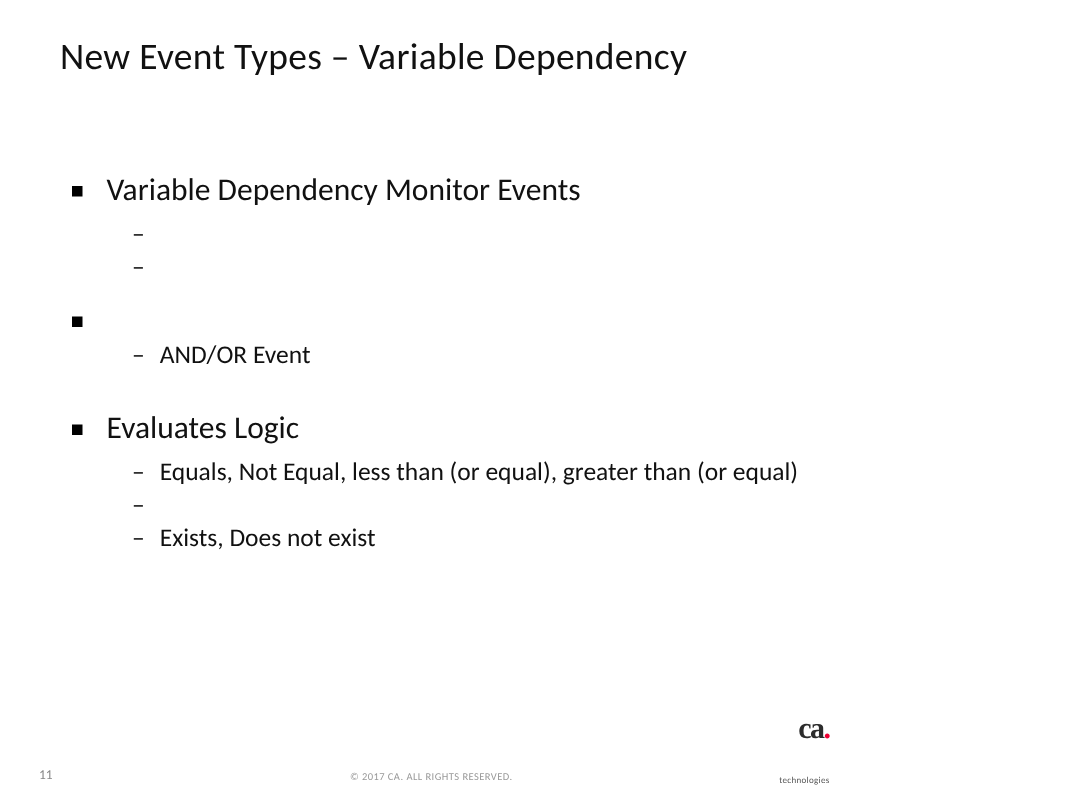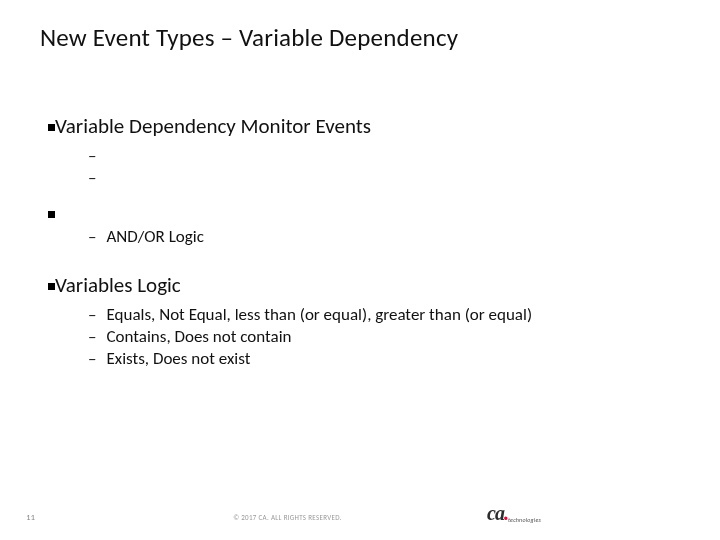--- a/index.html
+++ b/index.html
@@ -1,29 +1,29 @@
 <!DOCTYPE html>
 <html><head>
 <meta charset="utf-8">
 <style>
   * { margin: 0; padding: 0; box-sizing: border-box; }
   html, body { width: 720px; height: 540px; background: #fff; font-family: Calibri, "Segoe UI", Arial, sans-serif; color: #000; }
   .slide { position: relative; width: 575px; height: 540px; padding: 22px 40px 0 40px; }
   .title { font-size: 25px; font-weight: 400; color: #111; letter-spacing: 0.2px; margin-bottom: 60px; }
   .sections { padding-left: 8px; }
   .sec { margin-bottom: 24px; }
-  .sec-head { display: flex; align-items: baseline; gap: 0; font-size: 21px; font-weight: 400; color: #111; margin-bottom: 6px; }
+  .sec-head { display: flex; align-items: baseline; gap: 16px; font-size: 21px; font-weight: 400; color: #111; margin-bottom: 6px; }
   .bullet-sq { display: inline-block; width: 7px; height: 7px; background: #000; flex: 0 0 auto; position: relative; top: -2px; }
   .subs { padding-left: 40px; }
   .sub { display: flex; align-items: baseline; gap: 10px; font-size: 17px; font-weight: 400; color: #111; line-height: 1.3; }
   .dash { flex: 0 0 auto; }
   .footer { position: absolute; bottom: 14px; left: 0; right: 0; height: 30px; }
   .page-num { position: absolute; left: 26px; bottom: 4px; font-size: 9px; color: #888; }
   .copyright { position: absolute; left: 50%; transform: translateX(-50%); bottom: 4px; font-size: 7px; color: #999; letter-spacing: 0.3px; }
-  .logo { position: absolute; right: 34px; bottom: 2px; display: flex; align-items: flex-end; font-style: italic; }
+  .logo { position: absolute; right: 22px; bottom: 2px; display: flex; flex-direction: column; align-items: flex-end; }
   .logo-ca { font-family: Georgia, "Times New Roman", serif; font-weight: bold; font-size: 20px; color: #2c2c2c; letter-spacing: -1px; line-height: 0.85; }
   .logo-dot { color: #e03; }
   .logo-sub { font-size: 6px; color: #555; letter-spacing: 0.2px; margin-top: 19px; }
 </style>
 </head>
 <body>
 
 <div class="slide">
 
   <h1 class="title">New Event Types – Variable Dependency</h1>
@@ -45,38 +45,37 @@
       </div>
     </div>
 
     <div class="sec">
       <div class="sec-head">
         <span class="bullet-sq"></span>
       </div>
       <div class="subs">
         <div class="sub">
           <span class="dash">–</span>
-          <span>AND/OR Logic</span>
+          <span>AND/OR Event</span>
         </div>
       </div>
     </div>
 
     <div class="sec">
       <div class="sec-head">
         <span class="bullet-sq"></span>
-        <span>Variables Logic</span>
+        <span>Evaluates Logic</span>
       </div>
       <div class="subs">
         <div class="sub">
           <span class="dash">–</span>
           <span>Equals, Not Equal, less than (or equal), greater than (or equal)</span>
         </div>
         <div class="sub">
           <span class="dash">–</span>
-          <span>Contains, Does not contain</span>
         </div>
         <div class="sub">
           <span class="dash">–</span>
           <span>Exists, Does not exist</span>
         </div>
       </div>
     </div>
 
   </div>
 

